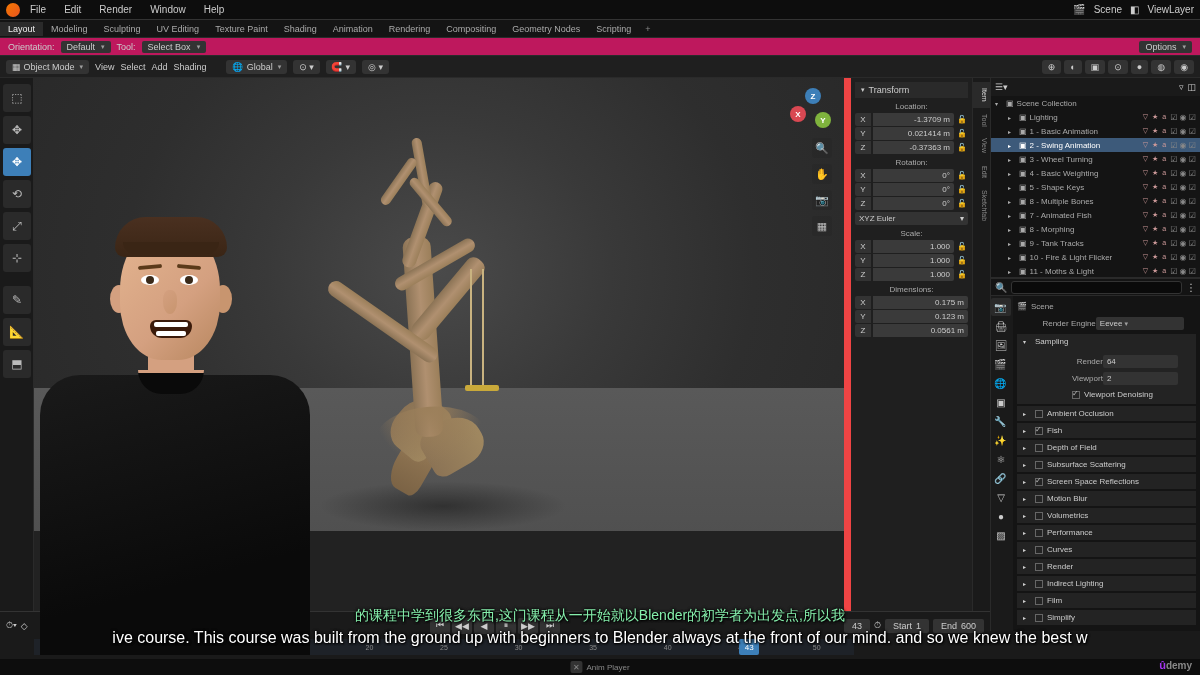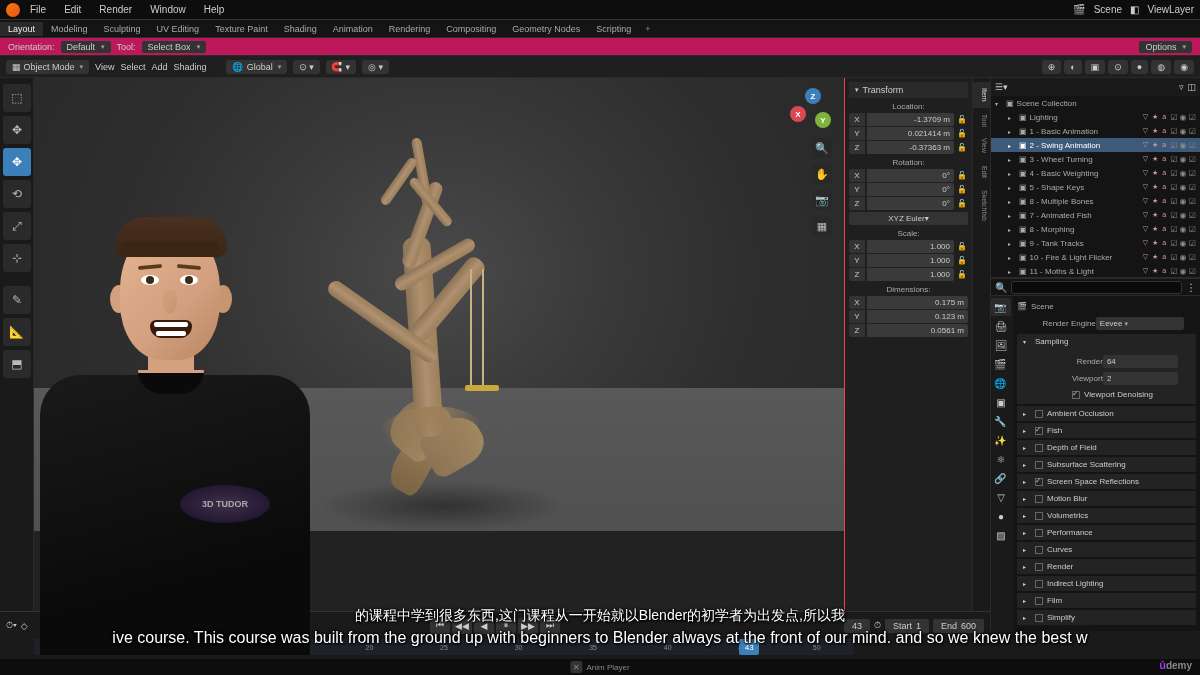--- a/index.html
+++ b/index.html
@@ -48,29 +48,29 @@
 .nav-ball { width: 44px; height: 44px; position: relative; }
 .axis-dot { position: absolute; width: 16px; height: 16px; border-radius: 50%; font-size: 8px; font-weight: bold; display: flex; align-items: center; justify-content: center; color: #fff; }
 .ax-x { background: #d94852; left: 0; top: 18px; }
 .ax-y { background: #7fb33d; left: 25px; top: 24px; }
 .ax-z { background: #3d7fb8; left: 15px; top: 0; }
 .view-icons { position: absolute; top: 60px; right: 12px; display: flex; flex-direction: column; gap: 6px; }
 .view-icons div { width: 20px; height: 20px; background: rgba(40,40,40,.7); border-radius: 3px; display: flex; align-items: center; justify-content: center; font-size: 11px; color: #bbb; }
 .right-tabs { width: 18px; background: #1a1a1a; display: flex; flex-direction: column; padding: 4px 0; border-left: 1px solid #2a2a2a; font-size: 7px; }
 .right-tabs .vtab { writing-mode: vertical-rl; padding: 6px 2px; color: #888; cursor: pointer; }
 .right-tabs .vtab.active { background: #2a2a2a; color: #ddd; }
-.transform-panel { width: 128px; background: #1f1f1f; padding: 4px; font-size: 9px; border-left: 1px solid #ef4444; }
+.transform-panel { width: 128px; background: #1f1f1f; padding: 4px; font-size: 9px; border-left: 7px solid #ef4444; }
 .panel-header { background: #2a2a2a; padding: 3px 6px; display: flex; align-items: center; gap: 4px; margin-bottom: 3px; }
 .panel-header::before { content: "▾"; font-size: 7px; }
 .prop-row { display: flex; align-items: center; gap: 2px; margin: 1px 0; }
 .prop-label { width: 16px; background: #333; padding: 2px 4px; text-align: center; font-size: 8px; border-radius: 2px 0 0 2px; }
 .prop-val { flex: 1; background: #3a3a3a; padding: 2px 4px; text-align: right; font-size: 8px; border-radius: 0 2px 2px 0; }
 .prop-lock { width: 12px; color: #666; text-align: center; font-size: 8px; }
 .section-label { color: #aaa; margin: 4px 0 2px; font-size: 8px; text-align: center; }
-.rot-mode { background: #333; padding: 2px 4px; border-radius: 2px; font-size: 8px; margin: 2px 0; display: flex; justify-content: center; }
+.rot-mode { background: #333; padding: 2px 4px; border-radius: 2px; font-size: 8px; margin: 2px 0; display: flex; justify-content: space-between; }
 .right-column { width: 210px; background: #141414; display: flex; flex-direction: column; border-left: 1px solid #2a2a2a; }
 .outliner { height: 244px; overflow: hidden; border-bottom: 1px solid #2a2a2a; }
 .outliner-header { height: 18px; background: #1a1a1a; display: flex; align-items: center; padding: 0 4px; gap: 4px; font-size: 9px; }
 .out-row { display: flex; align-items: center; padding: 1px 4px; font-size: 8px; color: #aaa; gap: 3px; height: 14px; }
 .out-row.active { background: #3d5a7a; color: #fff; }
 .out-row .indent { width: 10px; }
 .out-row .toggle { font-size: 6px; width: 8px; }
 .out-row .name { flex: 1; white-space: nowrap; overflow: hidden; }
 .out-row .icons { display: flex; gap: 2px; font-size: 7px; }
 .out-icons-right { color: #c99; letter-spacing: 1px; }
@@ -117,21 +117,21 @@
 .nose { position: absolute; top: 115px; left: 163px; width: 14px; height: 24px; background: linear-gradient(135deg, #d4a080, #c8956f); border-radius: 40% 40% 50% 50%; }
 .mouth { position: absolute; top: 145px; left: 150px; width: 42px; height: 18px; background: #3a1a0a; border-radius: 10px 10px 20px 20px; }
 .mouth::before { content: ""; position: absolute; top: 2px; left: 4px; width: 34px; height: 5px; background: #fff; border-radius: 2px; }
 .mouth::after { content: ""; position: absolute; bottom: 2px; left: 6px; width: 30px; height: 5px; background: #fff; border-radius: 2px; }
 .hair { position: absolute; top: 42px; left: 115px; width: 112px; height: 40px; background: linear-gradient(180deg, #4a3020, #3a2515); border-radius: 50px 50px 15px 15px; }
 .hair::after { content: ""; position: absolute; top: 25px; left: 8px; width: 96px; height: 12px; background: #3a2515; border-radius: 0 0 20px 20px; }
 .neck { position: absolute; top: 180px; left: 148px; width: 46px; height: 30px; background: #d4a080; }
 .shirt { position: absolute; top: 200px; left: 40px; width: 270px; height: 280px; background: linear-gradient(165deg, #1a1a1a 0%, #0a0a0a 70%); border-radius: 40px 40px 0 0; }
 .collar { position: absolute; top: 195px; left: 138px; width: 66px; height: 24px; background: #0a0a0a; border-radius: 0 0 35px 35px; border-top: 3px solid #d4a080; }
 .logo { position: absolute; top: 310px; left: 180px; width: 90px; height: 38px; background: radial-gradient(ellipse, #4a3a5a 0%, #2a1a3a 70%); border-radius: 50%; opacity: .8; display: flex; align-items: center; justify-content: center; color: #ccc; font-size: 9px; font-weight: bold; }
-.subtitle1 { position: absolute; bottom: 50px; left: 50%; transform: translateX(-50%); color: #ffffff; font-size: 14px; text-shadow: 0 0 3px #000, 0 0 3px #000, 1px 1px 2px #000; z-index: 100; white-space: nowrap; }
+.subtitle1 { position: absolute; bottom: 50px; left: 50%; transform: translateX(-50%); color: #86efac; font-size: 14px; text-shadow: 0 0 3px #000, 0 0 3px #000, 1px 1px 2px #000; z-index: 100; white-space: nowrap; }
 .subtitle2 { position: absolute; bottom: 28px; left: 50%; transform: translateX(-50%); color: #fff; font-size: 16px; text-shadow: 0 0 3px #000, 0 0 3px #000, 1px 1px 2px #000; z-index: 100; white-space: nowrap; }
 .udemy { position: absolute; bottom: 4px; right: 8px; color: #888; font-size: 10px; font-weight: bold; z-index: 101; }
 .udemy::before { content: "û"; color: #a435f0; font-size: 11px; }
 </style>
 </head>
 <body>
 
 <div class="top-system-bar">
   <span class="blender-icon"></span>
   <div class="left">
@@ -641,18 +641,17 @@
   <div class="ear-l"></div>
     <div class="ear-r"></div>
   <div class="head"></div>
   <div class="hair"></div>
   <div class="brow-l"></div>
     <div class="brow-r"></div>
   <div class="eye-l"></div>
     <div class="eye-r"></div>
   <div class="nose"></div>
   <div class="mouth"></div>
-  <div class="logo">3D TUDOR</div>
 </div>
 
 <div class="subtitle1">的课程中学到很多东西,这门课程从一开始就以Blender的初学者为出发点,所以我</div>
 <div class="subtitle2">ive course. This course was built from the ground up with beginners to Blender always at the front of our mind. and so we knew the best w</div>
 <div class="udemy">demy</div>
 
 </body></html>

